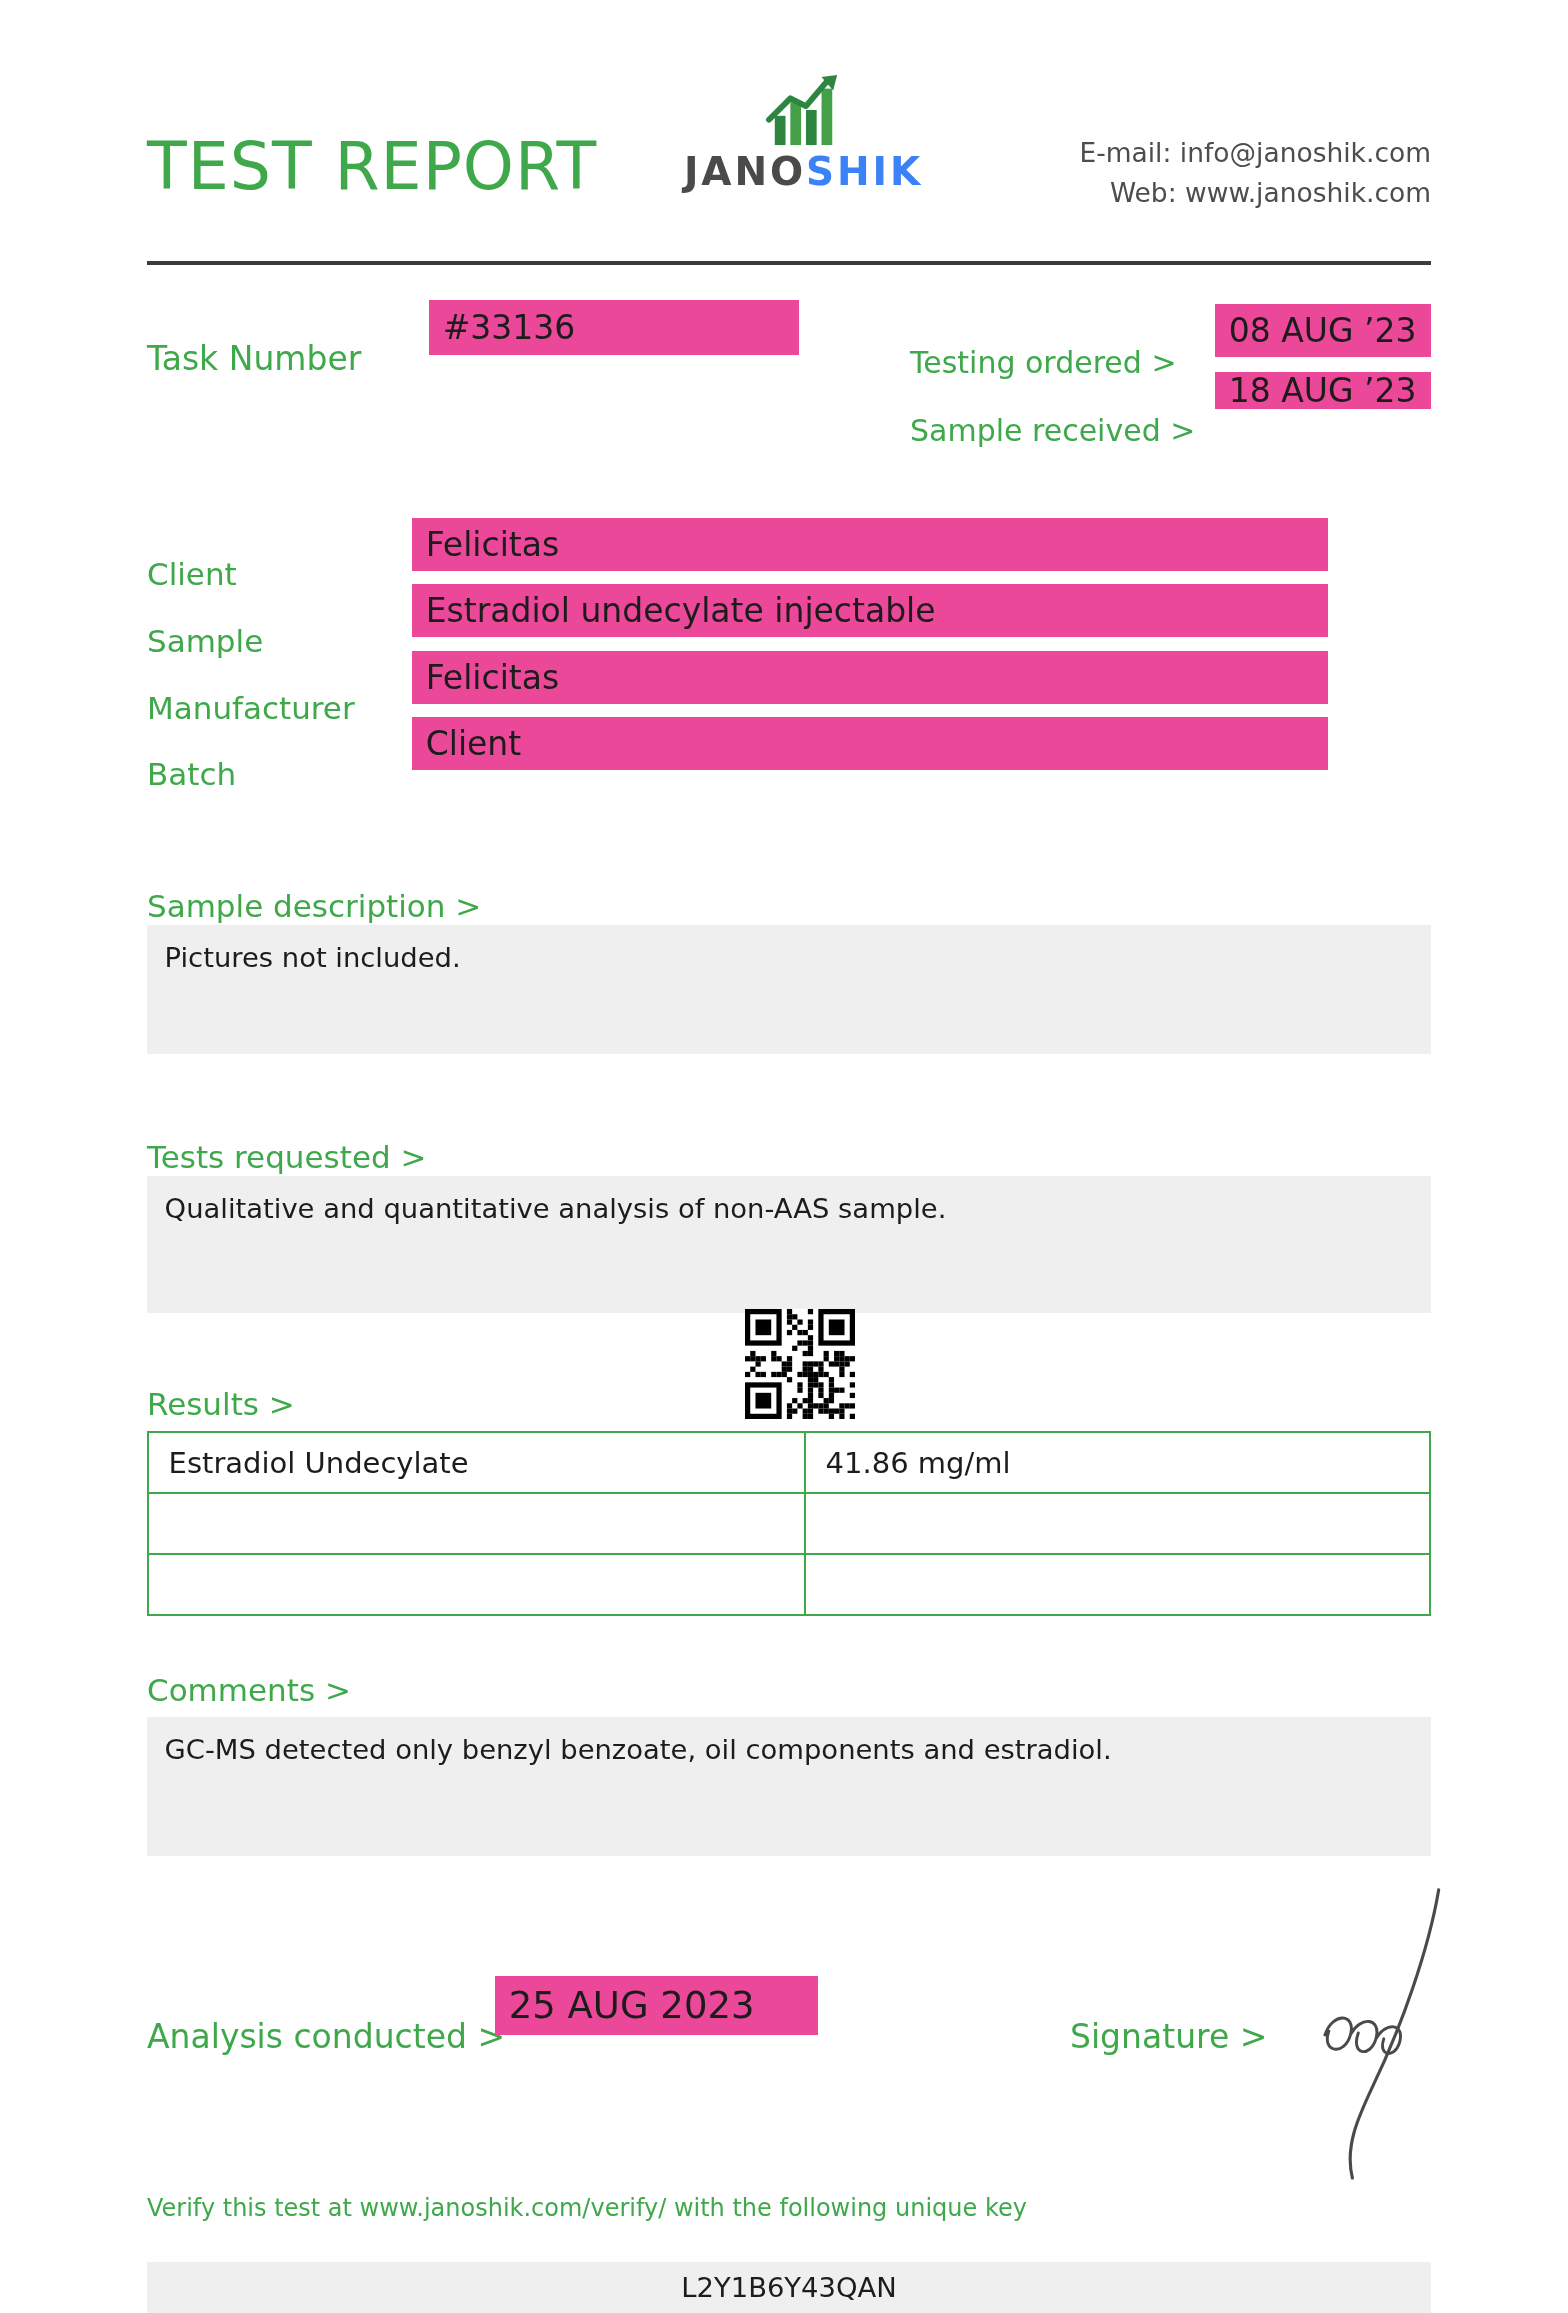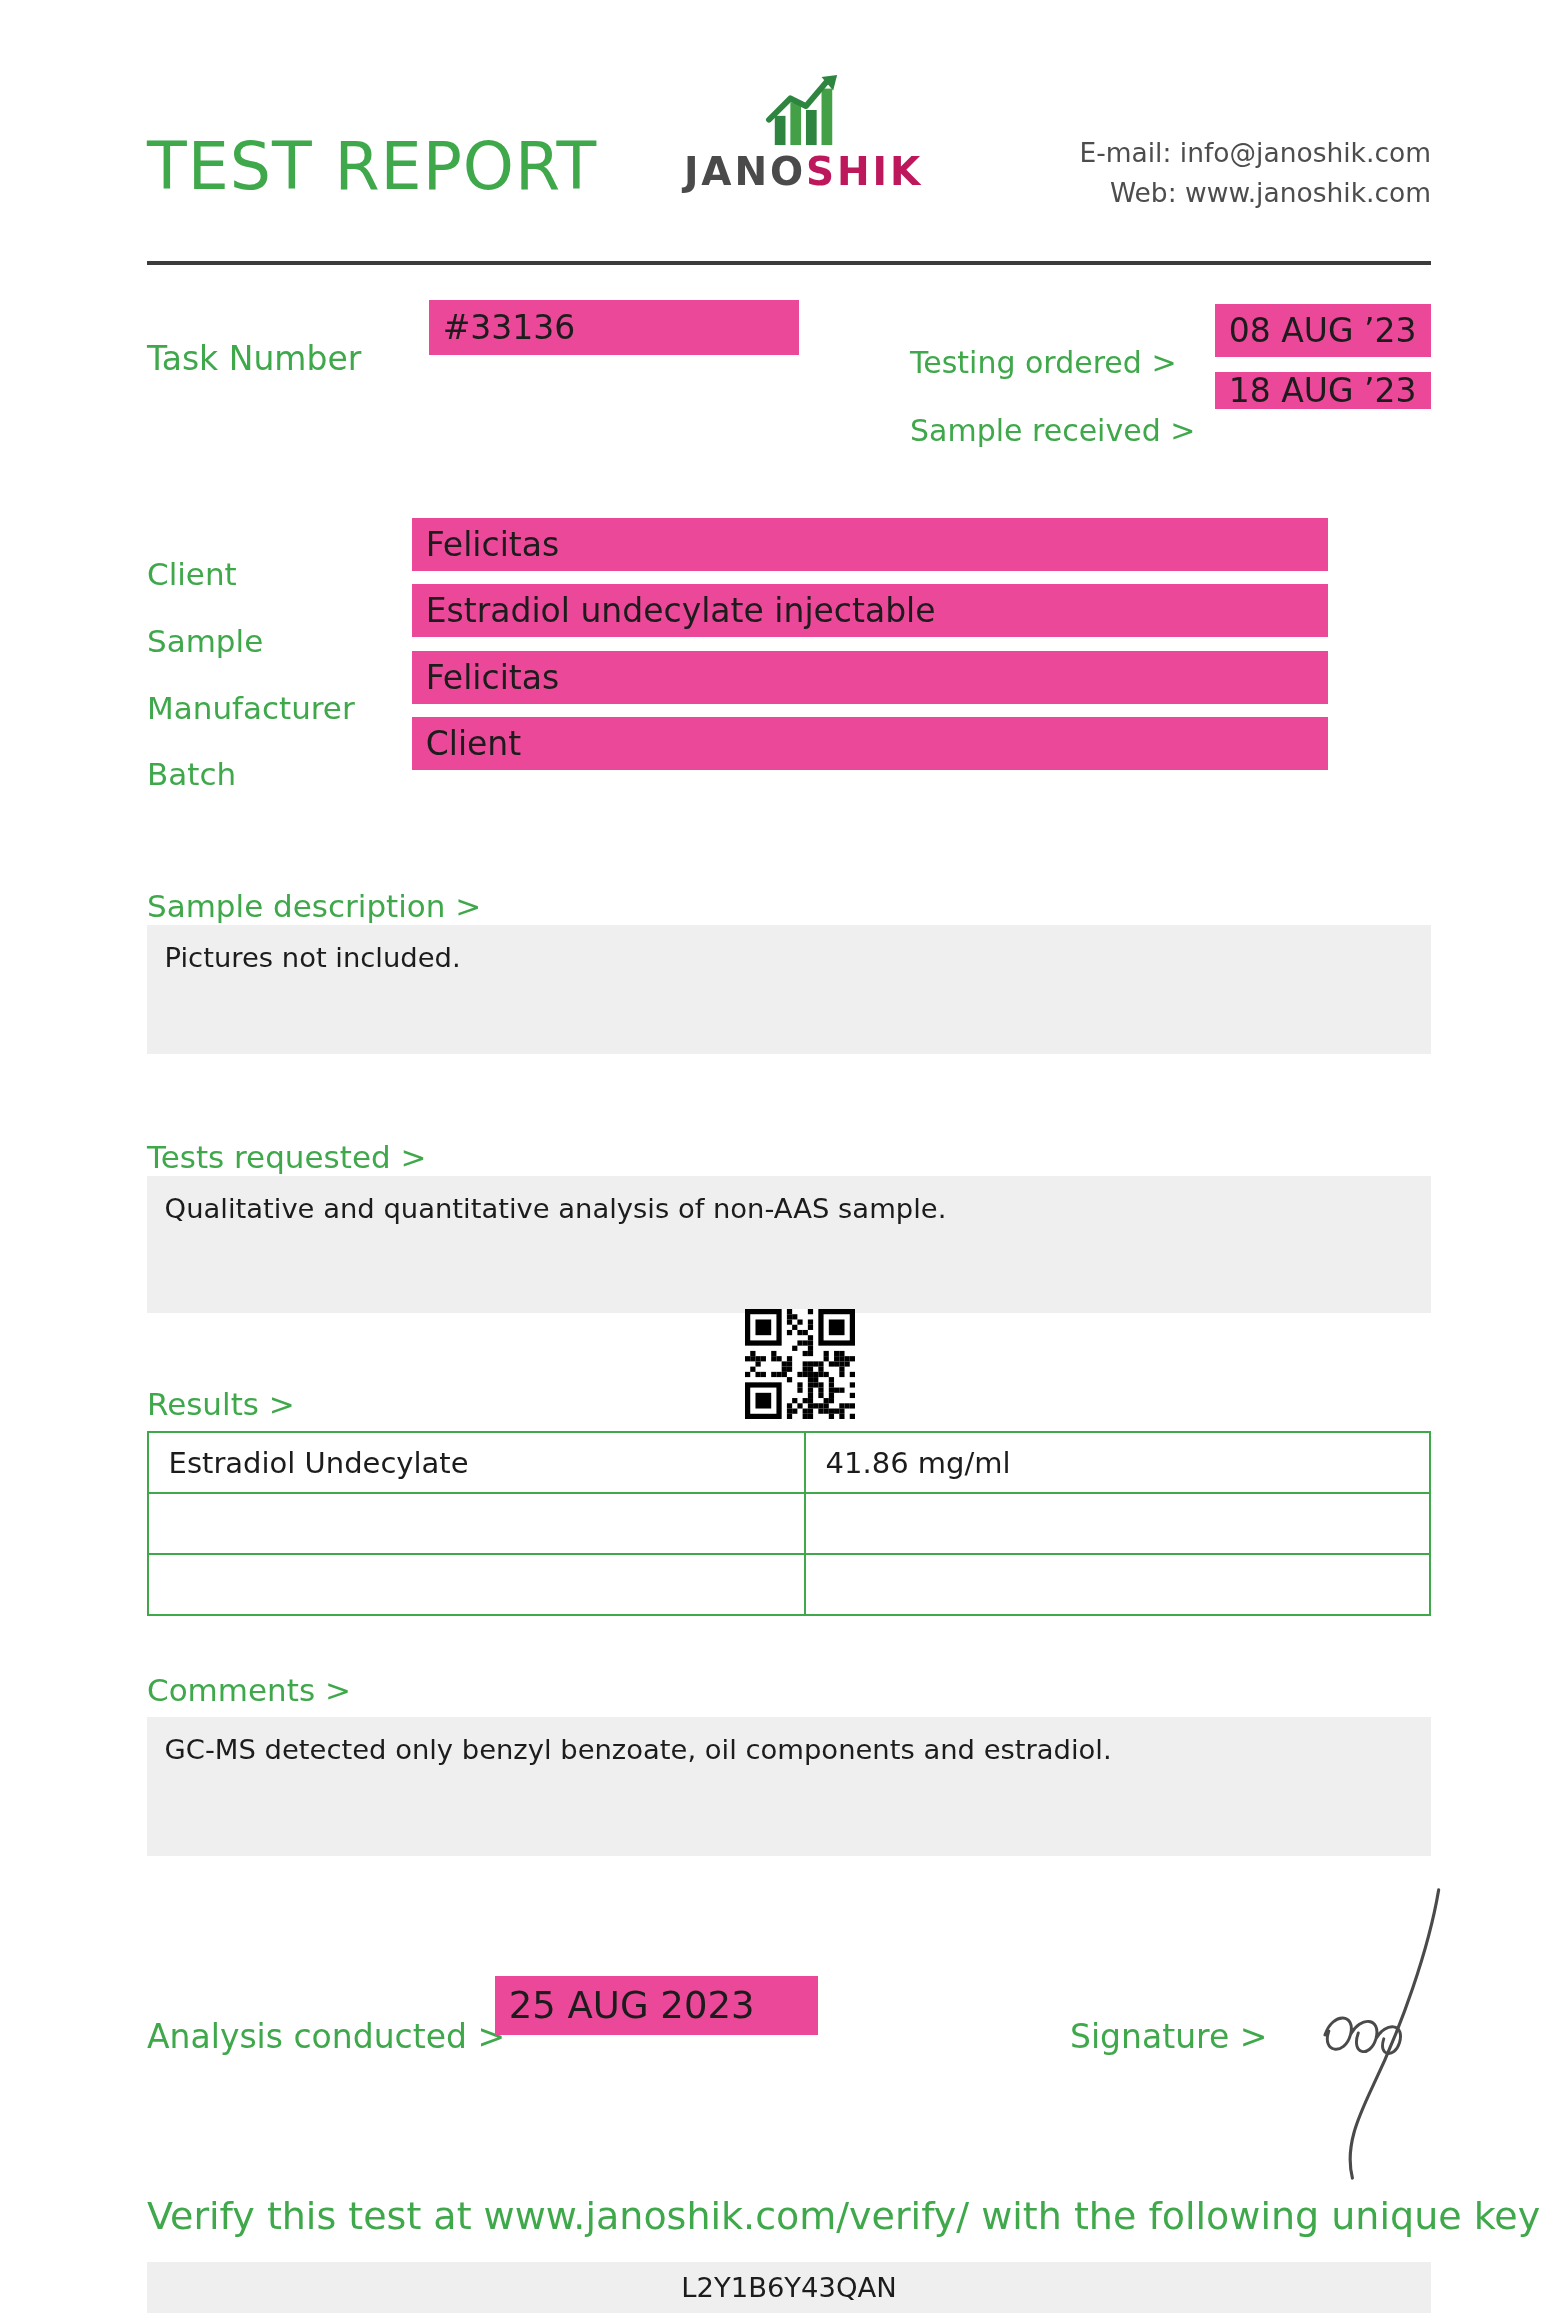--- a/index.html
+++ b/index.html
@@ -10,21 +10,21 @@
     overflow:hidden; color:#1c1c1c;
   }
   .green { color:#3fa84b;margin-top:29px; }
   .abs { position:absolute; }
 
   
   .title { left:147px; top:129px; font-size:65px; font-weight:500; letter-spacing:1px; color:#3fa84b; }
   .logo { left:676px; top:73px; width:255px; text-align:center; }
   .logo-icon { display:block; margin:0 auto 2px auto; }
   .logo-text { font-size:39px; font-weight:bold; letter-spacing:2.9px; color:#4a4a4a; }
-  .logo-text .shik { color:#be185d; }
+  .logo-text .shik { color:#3b82f6; }
   .contact { right:137px; top:133px; text-align:right; font-size:26.5px; color:#4d4d4d; line-height:1.5; }
   .rule { left:147px; top:261px; width:1284px; height:3.9px; background:#3c3c3c; }
 
   
   .field-box { position:absolute; background:#ec4899; display:flex; align-items:center; padding:0 13.7px; color:#1c1c1c; }
   .text-box  { position:absolute; background:#efefef; padding:13.7px 17.6px; color:#1c1c1c; font-size:27.4px; line-height:1.4; }
 
   
   .lbl-task { left:147px; top:310px; font-size:33px; }
   .box-task { left:429px; top:300px; width:370px; height:55px; font-size:33px; }
@@ -55,21 +55,21 @@
   
   .results-table { position:absolute; left:147px; top:1431px; width:1284px; border-collapse:collapse; table-layout:fixed; }
   .results-table td { border:2.9px solid #3fa84b; height:61px; font-size:29px; padding:0 19.6px; color:#1c1c1c; background:#fff; }
   .results-table td.c1 { width:657px; }
 
   
   .lbl-analysis { left:147px; top:1988px; font-size:33px; }
   .box-analysis { left:495px; top:1976px; width:323px; height:59px; font-size:37px; }
   .lbl-signature { left:1070px; top:1988px; font-size:33px; }
   .sig { left:1274px; top:1880px; width:196px; height:306px; }
-  .verify { left:147px; top:2194px; width:1284px; font-size:38px; color:#3fa84b; white-space:nowrap; }
+  .verify { left:147px; top:2194px; width:1284px; font-size:24px; color:#3fa84b; white-space:nowrap; }
   .keybar { left:147px; top:2262px; width:1284px; height:51px; background:#efefef;
             display:flex; align-items:center; justify-content:center; font-size:27.4px; color:#1c1c1c; }
 </style>
 </head>
 <body>
 
 <div class="page">
 
   <h1 class="abs title">TEST REPORT</h1>
 

